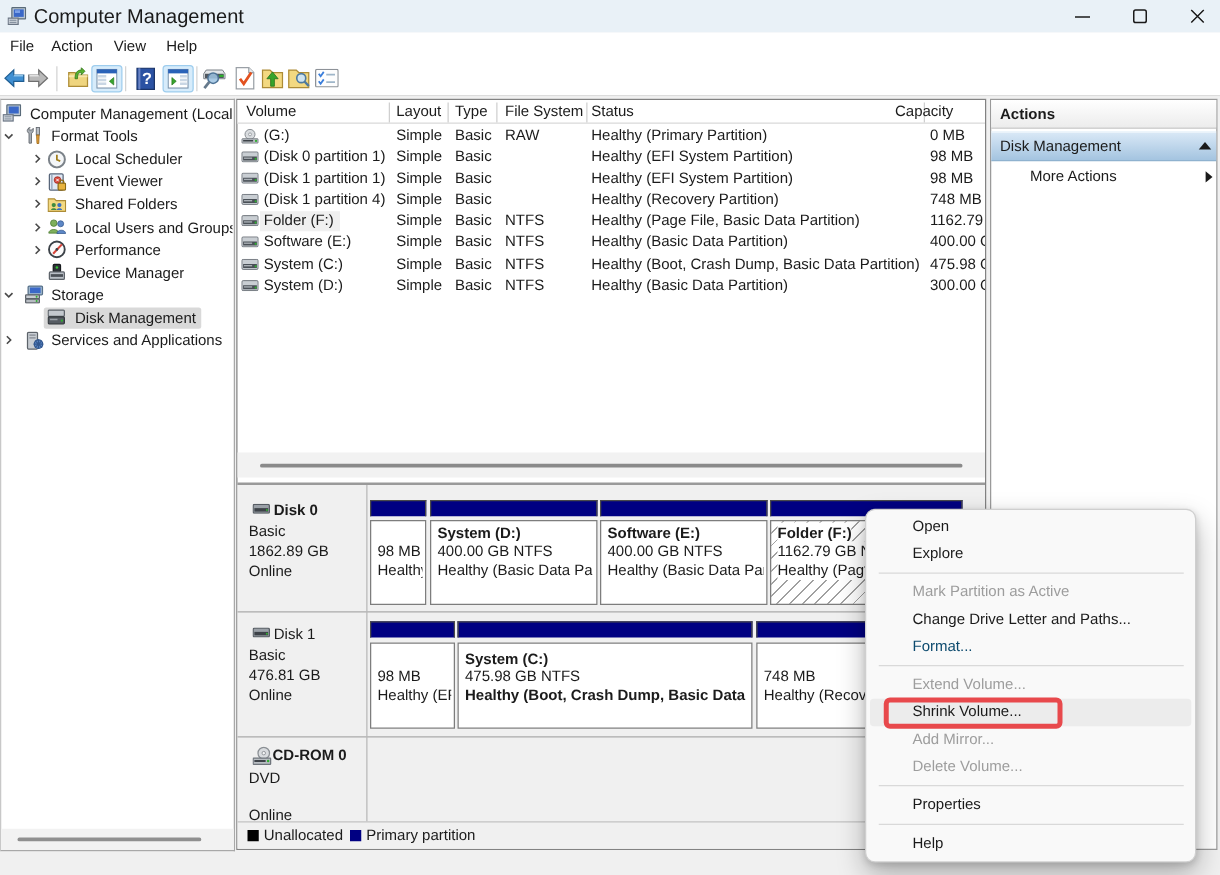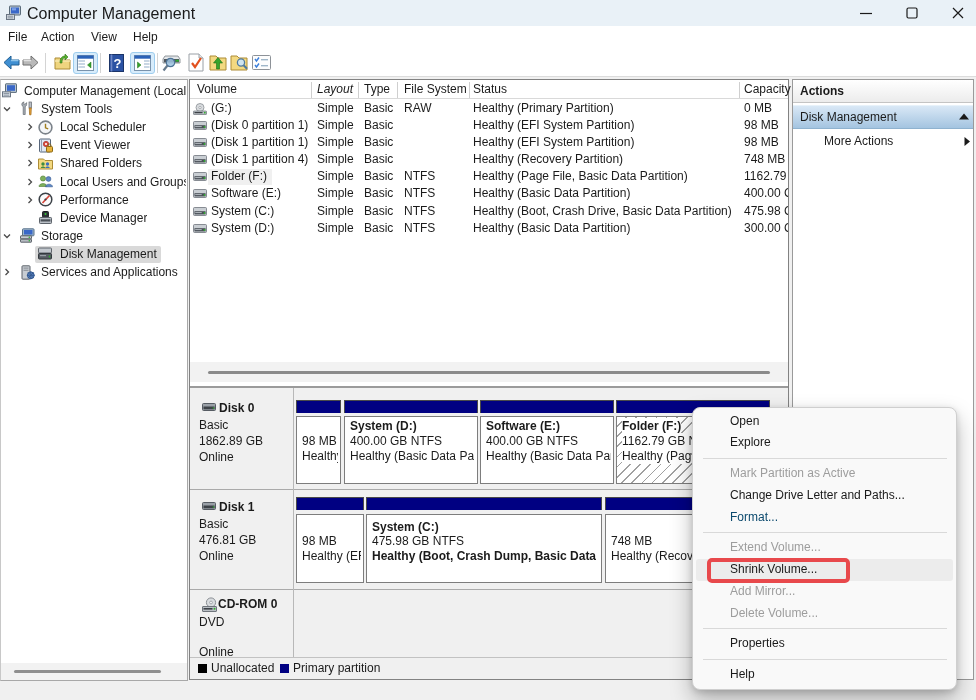--- a/index.html
+++ b/index.html
@@ -132,21 +132,21 @@
 <svg class="ab" style="left:2px;top:103.9px" width="10" height="10" viewBox="0 0 10 10">
     <path d="M2 3.5 L5 6.5 L8 3.5" fill="none" stroke="#4a4a4a" stroke-width="1.3"></path>
   </svg>
 <div class="ab" style="left:20px;top:101.4px">
     <svg width="15" height="15" viewBox="0 0 15 15">
 <path d="M4.2 1.2 C2.8 1.2 1.8 2.2 1.8 3.5 C1.8 4.4 2.3 5.2 3.2 5.6 L3.2 13.5 L5.2 13.5 L5.2 5.6 C6.1 5.2 6.6 4.4 6.6 3.5 L6.6 1.6 L5.4 3 L3.4 3 L2.8 1.6 Z" fill="#a7adb4" stroke="#63686e" stroke-width="0.7"></path>
 <rect x="9" y="1" width="2.6" height="6" fill="#b8bec5" stroke="#63686e" stroke-width="0.7"></rect>
 <path d="M9.3 7 L11.3 7 L11 13.8 L9.6 13.8 Z" fill="#e8a33d" stroke="#9c6716" stroke-width="0.7"></path>
 </svg>
   </div>
-<div class="ab nw" style="left:41px;top:99.9px;height:18px;line-height:18px;overflow:hidden;max-width:145px">System Tools</div>
+<div class="ab nw" style="left:41px;top:99.9px;height:18px;line-height:18px;overflow:hidden;max-width:145px">Format Tools</div>
 <svg class="ab" style="left:25px;top:122.0px" width="10" height="10" viewBox="0 0 10 10">
     <path d="M3.5 2 L6.5 5 L3.5 8" fill="none" stroke="#4a4a4a" stroke-width="1.3"></path>
   </svg>
 <div class="ab" style="left:38px;top:119.5px">
     <svg width="15" height="15" viewBox="0 0 15 15">
 <circle cx="7.5" cy="7.5" r="6.4" fill="#f4f6f8" stroke="#7b8289" stroke-width="1.6"></circle>
 <path d="M7.5 3.8 L7.5 7.8 L10.2 8.9" fill="none" stroke="#a07d1c" stroke-width="1.4"></path>
 </svg>
   </div>
 <div class="ab nw" style="left:60px;top:118.0px;height:18px;line-height:18px;overflow:hidden;max-width:126px">Local Scheduler</div>
@@ -250,25 +250,25 @@
 
 <div class="ab" style="left:189px;top:79px;width:600px;height:601px;background:#fff;border:1px solid #828282"></div>
 
 <div class="ab" style="left:190px;top:80px;width:598px;height:19px;border-bottom:1px solid #d9d9d9;background:#fff"></div>
 <div class="ab" style="left:311px;top:82px;width:1px;height:16px;background:#cfcfcf"></div>
 <div class="ab" style="left:358px;top:82px;width:1px;height:16px;background:#cfcfcf"></div>
 <div class="ab" style="left:397px;top:82px;width:1px;height:16px;background:#cfcfcf"></div>
 <div class="ab" style="left:469px;top:82px;width:1px;height:16px;background:#cfcfcf"></div>
 <div class="ab" style="left:739px;top:82px;width:1px;height:16px;background:#cfcfcf"></div>
 <div class="ab nw" style="left:197px;top:80px;height:19px;line-height:19px;">Volume</div>
-<div class="ab nw" style="left:317px;top:80px;height:19px;line-height:19px;font-style:italic;">Layout</div>
+<div class="ab nw" style="left:317px;top:80px;height:19px;line-height:19px;">Layout</div>
 <div class="ab nw" style="left:364px;top:80px;height:19px;line-height:19px;">Type</div>
 <div class="ab nw" style="left:404px;top:80px;height:19px;line-height:19px;">File System</div>
 <div class="ab nw" style="left:473px;top:80px;height:19px;line-height:19px;text-align:right;">Status</div>
-<div class="ab nw" style="left:744px;top:80px;height:19px;line-height:19px;">Capacity</div>
+<div class="ab nw" style="left:716px;top:80px;height:19px;line-height:19px;">Capacity</div>
 <div class="ab" style="left:193px;top:102.7px">
     <svg width="14" height="12" viewBox="0 0 14 12">
 <circle cx="7" cy="4.5" r="4" fill="#d9dcdf" stroke="#8a8f94" stroke-width="0.8"></circle>
 <circle cx="7" cy="4.5" r="1.2" fill="#f4f5f6" stroke="#8a8f94" stroke-width="0.6"></circle>
 <rect x="0.5" y="8" width="13" height="3.5" rx="0.5" fill="#b9bec3" stroke="#6f757c" stroke-width="0.7"></rect>
 <rect x="1.5" y="9" width="8" height="1.2" fill="#3d4248"></rect>
 <circle cx="11.8" cy="9.7" r="0.9" fill="#2fae2f"></circle>
 </svg>
   </div>
 <div class="ab nw" style="left:211px;top:100.2px;height:17px;line-height:17px;">(G:)</div>
@@ -353,21 +353,21 @@
 <rect x="0.5" y="0.5" width="13" height="8" rx="1" fill="#c9ced3" stroke="#6f757c" stroke-width="0.8"></rect>
 <rect x="1.5" y="4.2" width="11" height="3.2" fill="#4a5057"></rect>
 <rect x="2.2" y="5" width="6.5" height="1.1" fill="#aab0b6"></rect>
 <circle cx="11.5" cy="6" r="0.9" fill="#2fae2f"></circle>
 </svg>
   </div>
 <div class="ab nw" style="left:211px;top:202.5px;height:17px;line-height:17px;">System (C:)</div>
 <div class="ab nw" style="left:317px;top:202.5px;height:17px;line-height:17px;">Simple</div>
 <div class="ab nw" style="left:364px;top:202.5px;height:17px;line-height:17px;">Basic</div>
 <div class="ab nw" style="left:404px;top:202.5px;height:17px;line-height:17px;">NTFS</div>
-<div class="ab nw" style="left:473px;top:202.5px;height:17px;line-height:17px;">Healthy (Boot, Crash Drive, Basic Data Partition)</div>
+<div class="ab nw" style="left:473px;top:202.5px;height:17px;line-height:17px;">Healthy (Boot, Crash Dump, Basic Data Partition)</div>
 <div class="ab nw" style="left:744px;top:202.5px;height:17px;line-height:17px;width:44px;overflow:hidden">475.98 GB</div>
 <div class="ab" style="left:193px;top:223.6px">
     <svg width="14" height="9" viewBox="0 0 14 9">
 <rect x="0.5" y="0.5" width="13" height="8" rx="1" fill="#c9ced3" stroke="#6f757c" stroke-width="0.8"></rect>
 <rect x="1.5" y="4.2" width="11" height="3.2" fill="#4a5057"></rect>
 <rect x="2.2" y="5" width="6.5" height="1.1" fill="#aab0b6"></rect>
 <circle cx="11.5" cy="6" r="0.9" fill="#2fae2f"></circle>
 </svg>
   </div>
 <div class="ab nw" style="left:211px;top:219.6px;height:17px;line-height:17px;">System (D:)</div>
@@ -398,21 +398,21 @@
 <div class="ab nw" style="left:199px;top:416px;height:18px;line-height:18px">Basic</div>
 <div class="ab nw" style="left:199px;top:432px;height:18px;line-height:18px">1862.89 GB</div>
 <div class="ab nw" style="left:199px;top:448px;height:18px;line-height:18px">Online</div>
 <div class="ab" style="left:202px;top:502px">
     <svg width="14" height="8" viewBox="0 0 14 8">
 <rect x="0.5" y="0.5" width="13" height="7" rx="1" fill="#9aa0a7" stroke="#565c63"></rect>
 <rect x="1.5" y="3.5" width="11" height="2.8" fill="#3d4248"></rect>
 <circle cx="11.5" cy="5" r="0.8" fill="#2fae2f"></circle>
 </svg>
   </div>
-<div class="ab nw" style="left:219px;top:498px;height:18px;line-height:18px;font-weight:bold">Disk 1</div>
+<div class="ab nw" style="left:219px;top:498px;height:18px;line-height:18px;font-weight:normal">Disk 1</div>
 <div class="ab nw" style="left:199px;top:515px;height:18px;line-height:18px">Basic</div>
 <div class="ab nw" style="left:199px;top:531px;height:18px;line-height:18px">476.81 GB</div>
 <div class="ab nw" style="left:199px;top:547px;height:18px;line-height:18px">Online</div>
 <div class="ab" style="left:202px;top:597px">
     <svg width="16" height="16" viewBox="0 0 16 16">
 <circle cx="9" cy="5.5" r="4.6" fill="#d9dcdf" stroke="#8a8f94"></circle>
 <circle cx="9" cy="5.5" r="1.4" fill="#f4f5f6" stroke="#8a8f94" stroke-width="0.7"></circle>
 <rect x="0.5" y="9.5" width="14" height="5" rx="0.5" fill="#b9bec3" stroke="#6f757c"></rect>
 <rect x="1.5" y="11" width="9" height="1.6" fill="#3d4248"></rect>
 <circle cx="12.5" cy="11.8" r="1" fill="#2fae2f"></circle>

